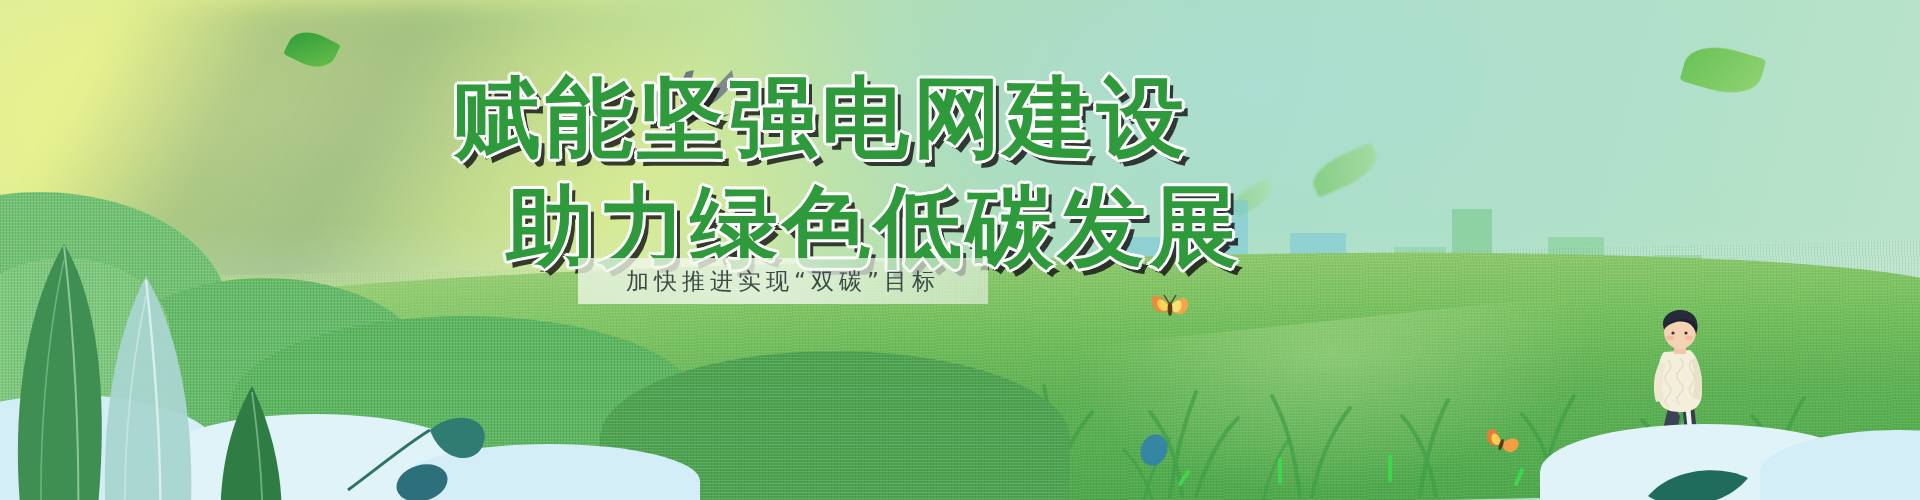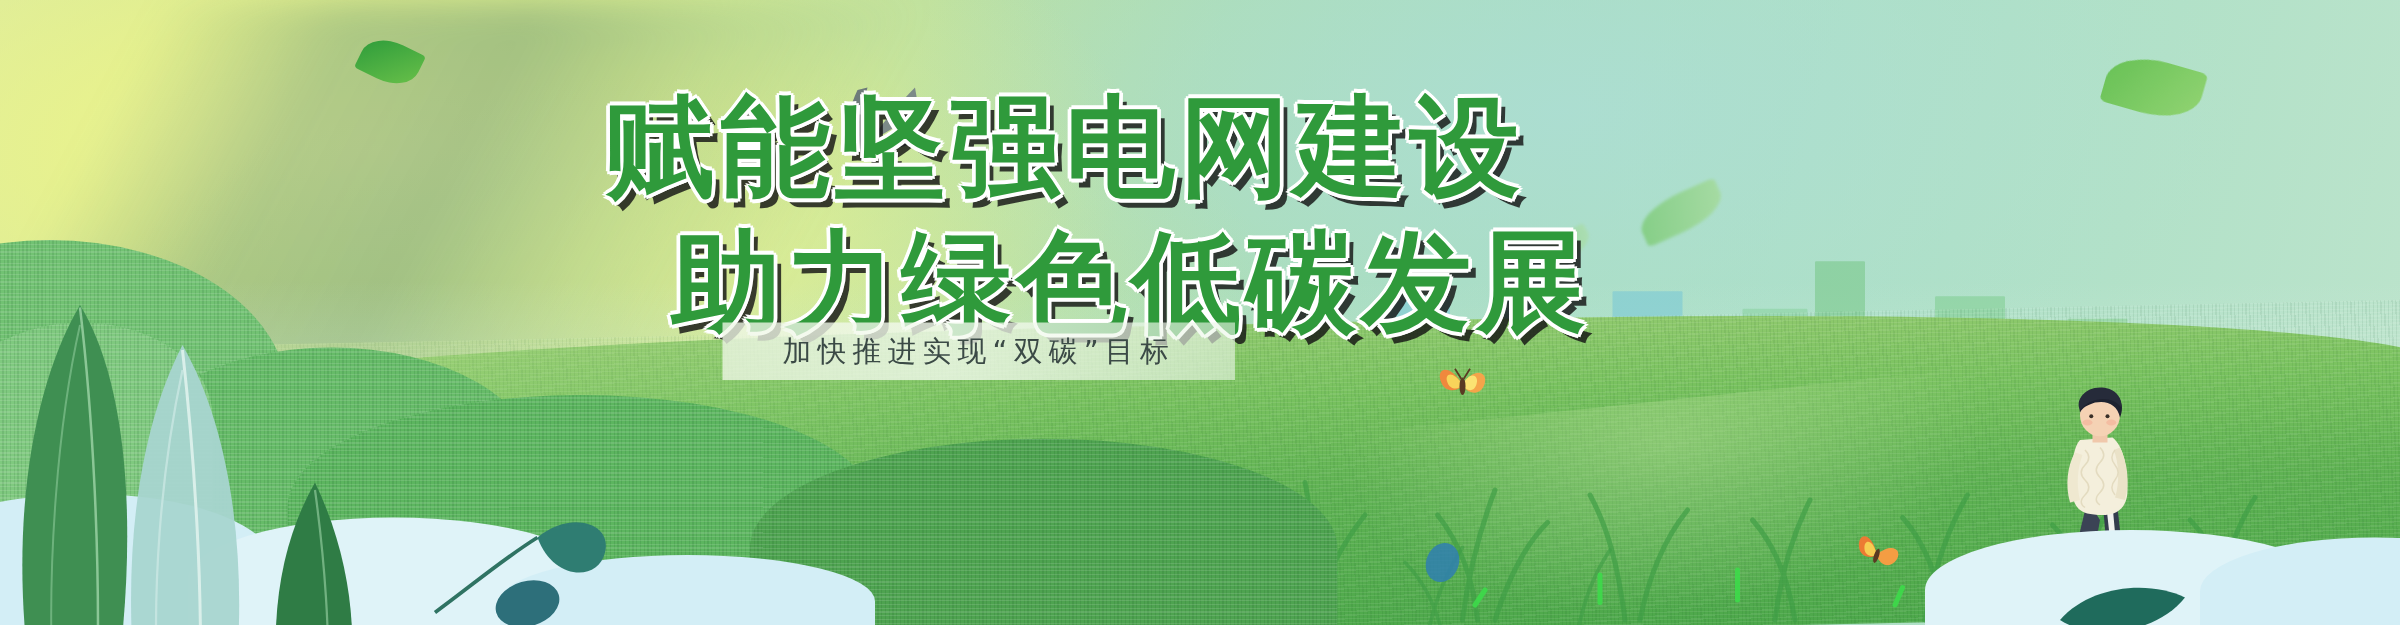--- a/index.html
+++ b/index.html
@@ -118,21 +118,21 @@
       repeating-linear-gradient(0deg, rgba(255,255,255,.12) 0 1px, rgba(0,0,0,0) 1px 3px),
       repeating-linear-gradient(90deg, rgba(0,60,20,.10) 0 1px, rgba(0,0,0,0) 1px 3px);}
 
   
   .cloud{position:absolute;background:#d3eef6;border-radius:50% 50% 0 0;}
   .cloud.pale{background:#dff3f8;}
 
   
   .title-wrap{
     position:absolute;left:0;top:68px;width:1676px;
-    text-align:center;pointer-events:none;margin-left:31px;
+    text-align:center;pointer-events:none;
   }
   .tline{
     font-size:88px;
     font-weight:bold;
     letter-spacing:4px;
     color:#2f9a3b;
     line-height:1.14;
     white-space:nowrap;
     text-shadow:
       -2px -2px 0 #fff, 2px -2px 0 #fff, -2px 2px 0 #fff, 2px 2px 0 #fff,

